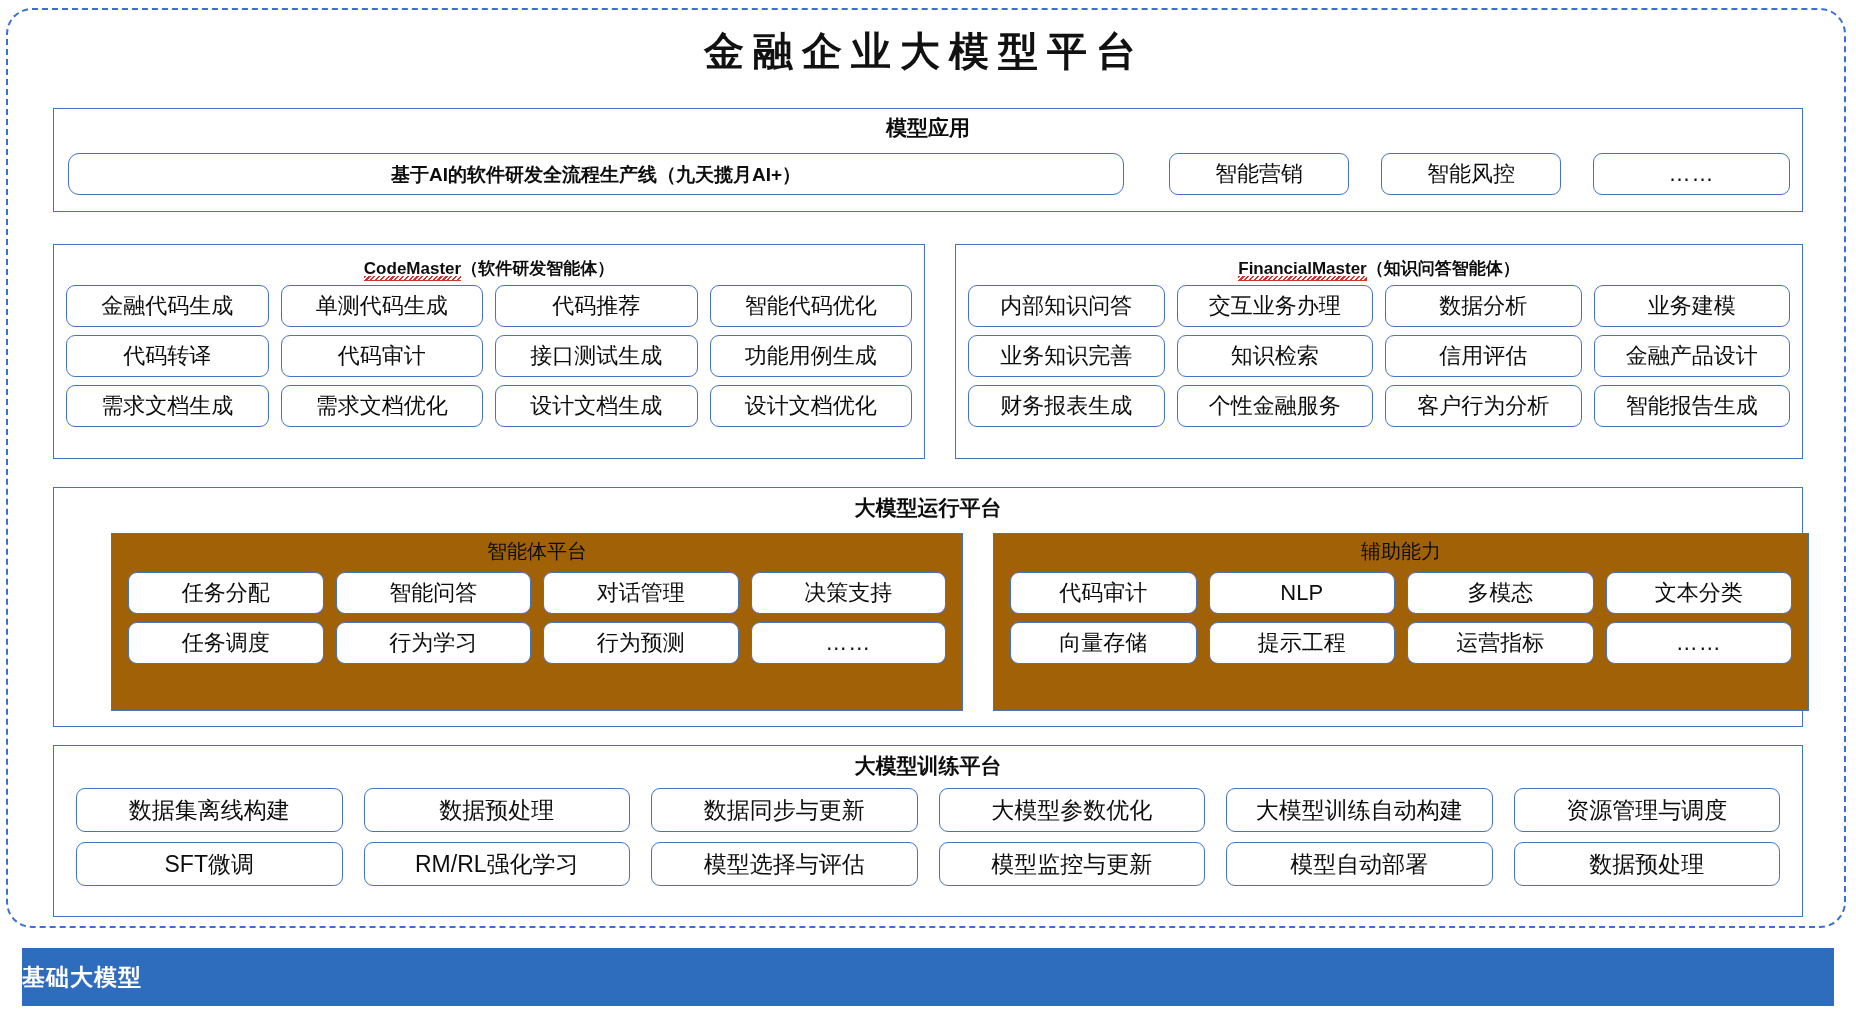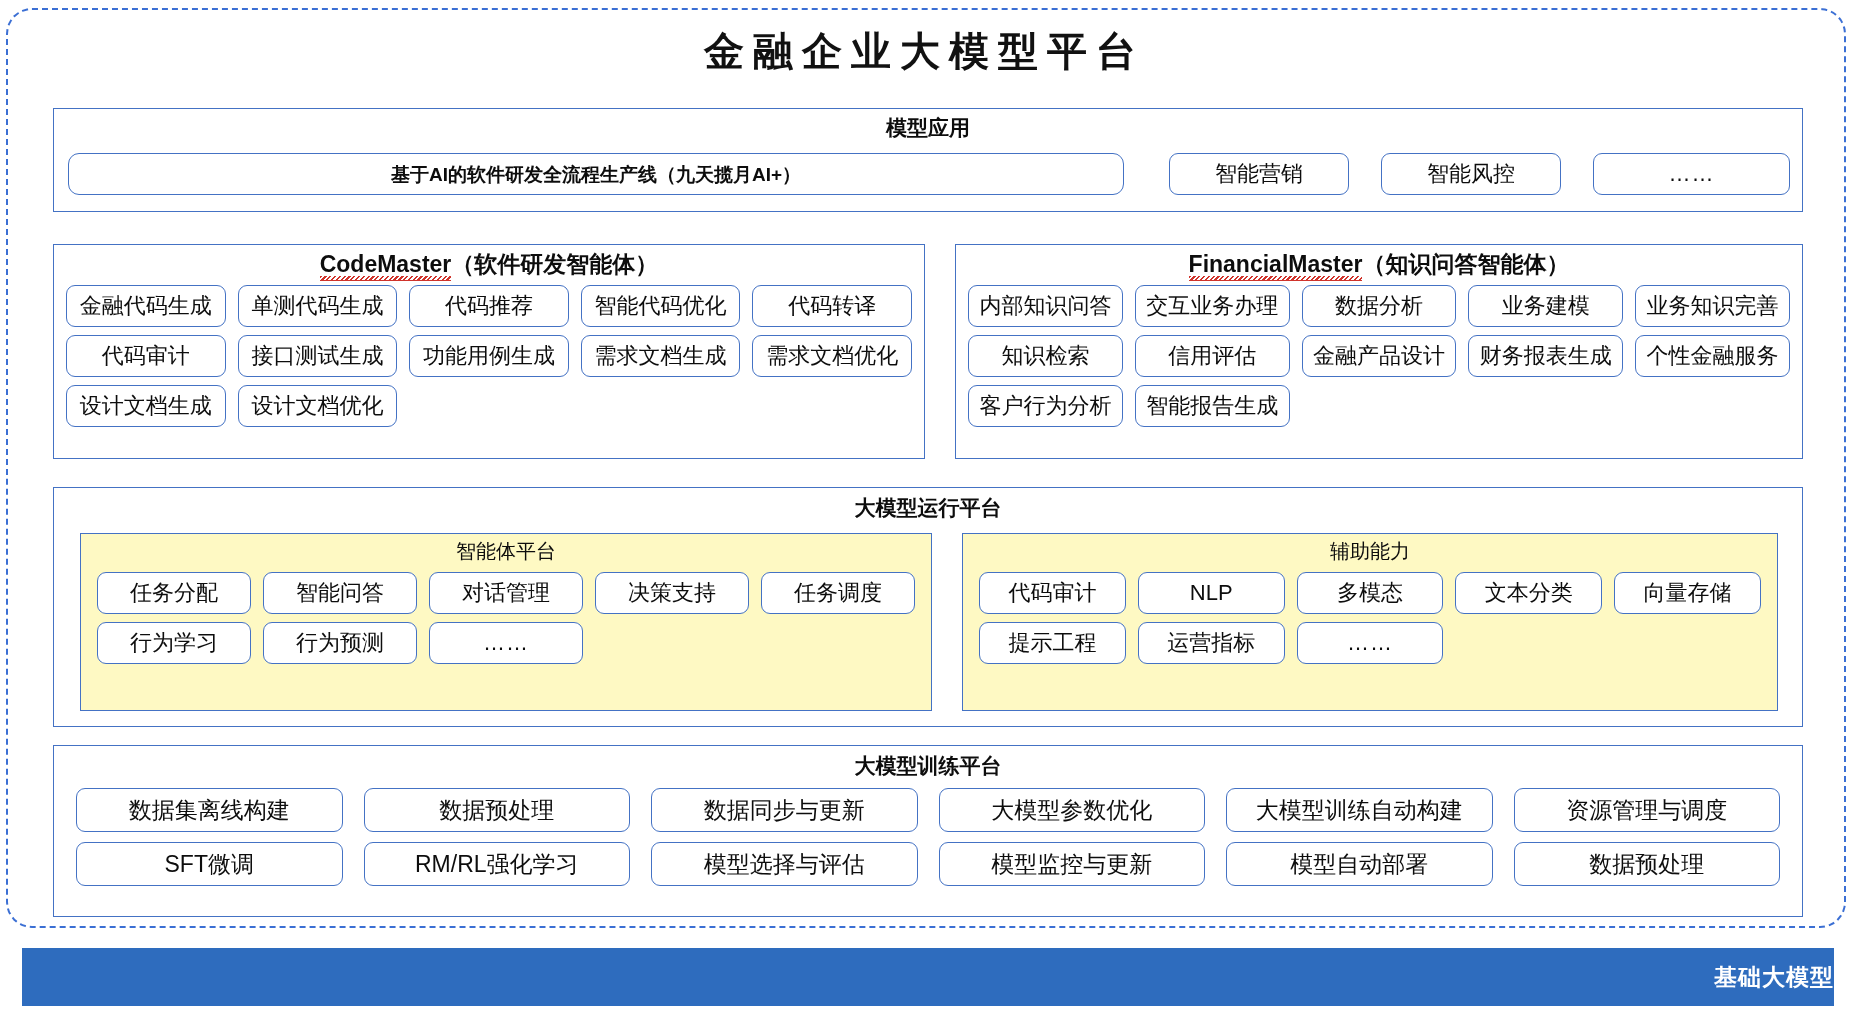--- a/index.html
+++ b/index.html
@@ -107,59 +107,60 @@
   .apps-row .chip:nth-child(2) { width: 180px; margin-right: 32px; }
   .apps-row .chip:nth-child(3) { width: 180px; margin-right: 32px; }
   .apps-row .chip:nth-child(4) { width: 197px; }
 
   
   #sec-code   { left: 53px;  top: 244px; width: 872px; height: 215px; }
   #sec-fin    { left: 955px; top: 244px; width: 848px; height: 215px; }
 
   .agent-head {
     text-align: center;
-    font-size: 23px;
+    font-size: 17px;
     font-weight: bold;
     color: #0d0d0d;
-    margin-top: 6px;
+    margin-top: 14px;
     line-height: 1.2;
   }
   .spell {
     position: relative;
     display: inline-block;
     padding-bottom: 1px;
     border-bottom: 1px solid #d0342c;
     background-image:
       repeating-linear-gradient(135deg,
         #d0342c 0 1.6px, transparent 1.6px 3.4px);
     background-size: 100% 4px;
     background-repeat: repeat-x;
     background-position: 0 100%;
   }
   .grid4 {
     position: absolute;
     left: 12px;
     right: 12px;
     top: 40px;
     display: grid;
-    grid-template-columns: repeat(5, 1fr);
+    grid-template-columns: repeat(4, 1fr);
     column-gap: 12px;
     row-gap: 8px;
   }
 
   
   #sec-runtime { left: 53px; top: 487px; width: 1750px; height: 240px; }
   #sec-runtime > .panel-title { margin-top: 8px; }
 
   #sub-agent  { left: 26px;  top: 45px; width: 852px; height: 178px; }
   #sub-assist { left: 908px; top: 45px; width: 816px; height: 178px; }
   .subpanel {
     position: absolute;
     border: 1.4px solid #4472c4;
-    background: #fef9c3;
+    background: #a16207;
+    margin-left: 31px;
   }
   .subpanel .sub-title { margin-top: 6px; }
   .subpanel .grid4 { top: 38px; left: 16px; right: 16px; row-gap: 8px; }
 
   
   #sec-train { left: 53px; top: 745px; width: 1750px; height: 172px; }
   #sec-train > .panel-title { margin-top: 8px; }
   .grid6 {
     position: absolute;
     left: 22px; right: 22px; top: 42px;
@@ -173,21 +174,21 @@
   
   .base-bar {
     position: absolute;
     left: 22px;
     top: 948px;
     width: 1812px;
     height: 58px;
     background: #2e6cbe;
     display: flex;
     align-items: center;
-    justify-content: flex-end;
+    justify-content: flex-start;
     color: #ffffff;
     font-size: 23px;
     font-weight: bold;
     letter-spacing: 1px;
   }
 </style>
 </head>
 <body>
 
 <div class="page">

